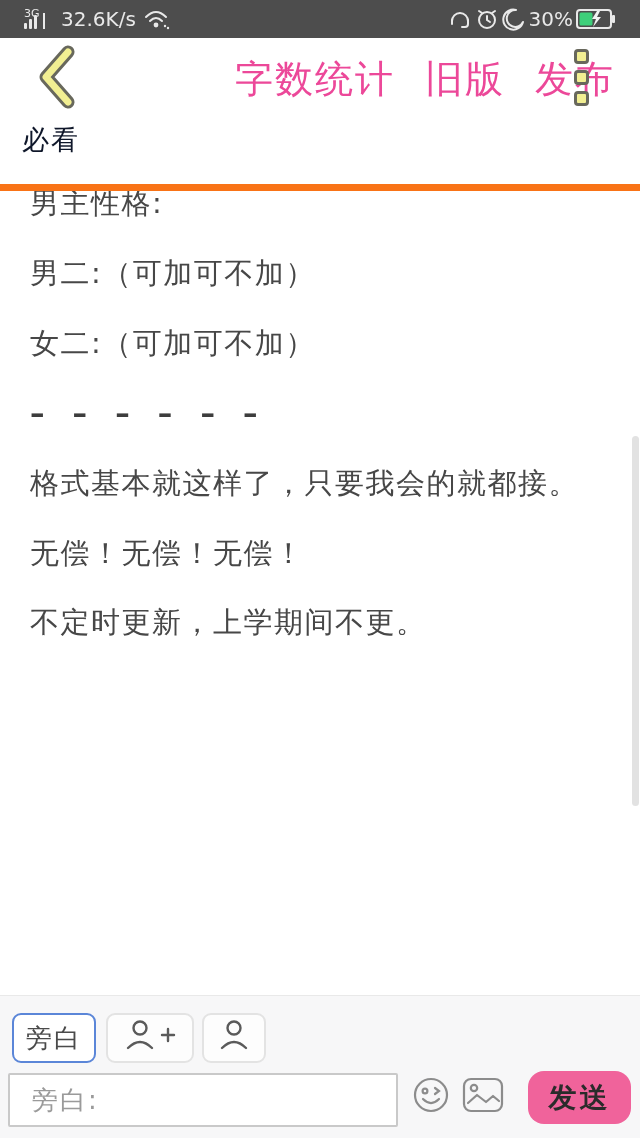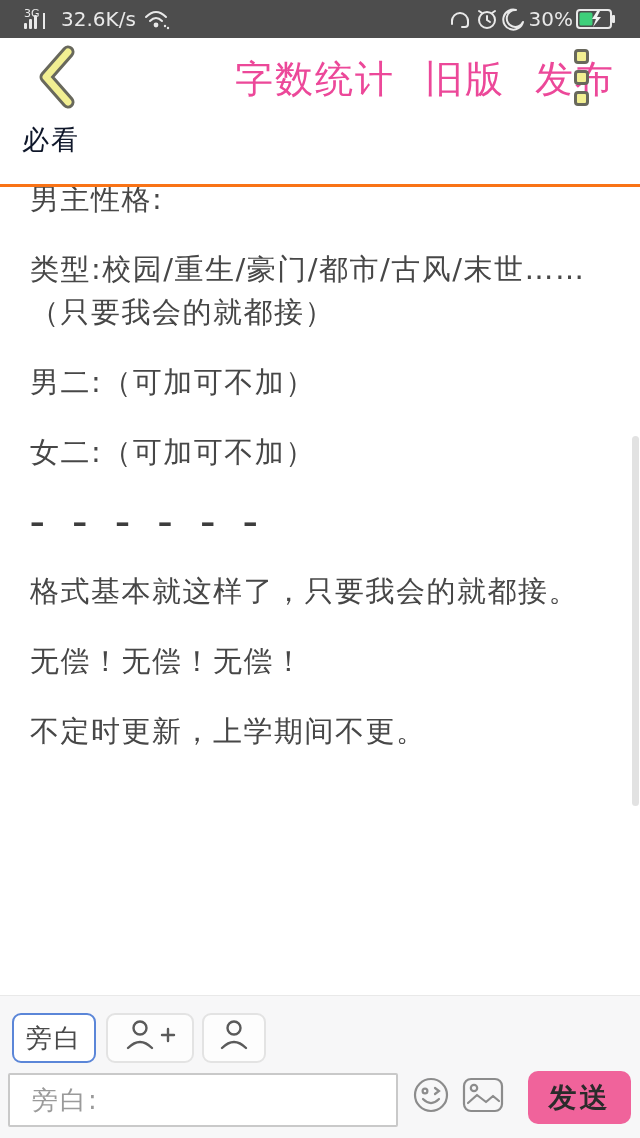--- a/index.html
+++ b/index.html
@@ -37,21 +37,21 @@
     display:flex; flex-direction:column; justify-content:center; gap:6px; cursor:pointer;}
   .menu-btn b { display:block; width:15px; height:15px; background:#f2ef92;
     border:3px solid #68685c; border-radius:4px; }
 
   
   .chapter-title { position:absolute; top:122px; left:22px; font-size:27px; color:#0f172a; letter-spacing:2px;}
 
   
   .content {
     position:absolute; top:184px; left:0; width:640px; height:811px;
-    border-top:3px solid #f97316; background:#fff;
+    border-top:7px solid #f97316; background:#fff;
     padding:0 36px 0 30px; overflow:hidden;
   }
   .content p {
     font-size:29px; line-height:1.48; color:#474747;
     letter-spacing:1.5px; margin:0 0 27px 0; font-weight:500;
   }
   .content p.first { margin-top:-9px; }
   .content p.dashes { font-weight:700; letter-spacing:9px; color:#3d3d3d; }
   .scrollbar { position:absolute; right:1px; top:436px; width:7px; height:370px;
     background:#e2e2e2; border-radius:4px; }
@@ -74,21 +74,21 @@
     position:absolute; left:8px; top:77px; width:390px; height:54px;
     background:#fff; border:2px solid #c9c9c9; border-radius:2px;
     font-size:26px; color:#9a9a9a; letter-spacing:2px; padding:0 22px;
     font-family:inherit; outline:none;
   }
   .composer-input::placeholder { color:#9a9a9a; opacity:1; }
   .emoji-btn { position:absolute; left:412px; top:80px; width:38px; height:38px; cursor:pointer;}
   .image-btn { position:absolute; left:462px; top:81px; width:42px; height:36px; cursor:pointer;}
   .send-btn {
     position:absolute; left:528px; top:75px; width:103px; height:53px;
-    background:#f0639b; border:none; border-radius:10px;
+    background:#f0639b; border:none; border-radius:16px;
     font-size:28px; font-weight:700; color:#2b2b2b; letter-spacing:3px;
     font-family:inherit; cursor:pointer;
   }
 </style>
 </head>
 <body>
 
 <div class="page">
 
   <div class="status-bar">
@@ -164,21 +164,20 @@
       <span style="display:contents">
         <b></b><b></b><b></b>
       </span>
     </div>
   </div>
 
   <div class="chapter-title">必看</div>
 
   <div class="content">
     <p class="first">男主性格:</p>
-    <p>类型:校园/重生/豪门/都市/古风/末世……（只要我会的就都接）</p>
     <p>男二:（可加可不加）</p>
     <p>女二:（可加可不加）</p>
     <p class="dashes">– – – – – –</p>
     <p>格式基本就这样了，只要我会的就都接。</p>
     <p>无偿！无偿！无偿！</p>
     <p>不定时更新，上学期间不更。</p>
   </div>
   <div class="scrollbar"></div>
 
   <div class="bottom-panel">

